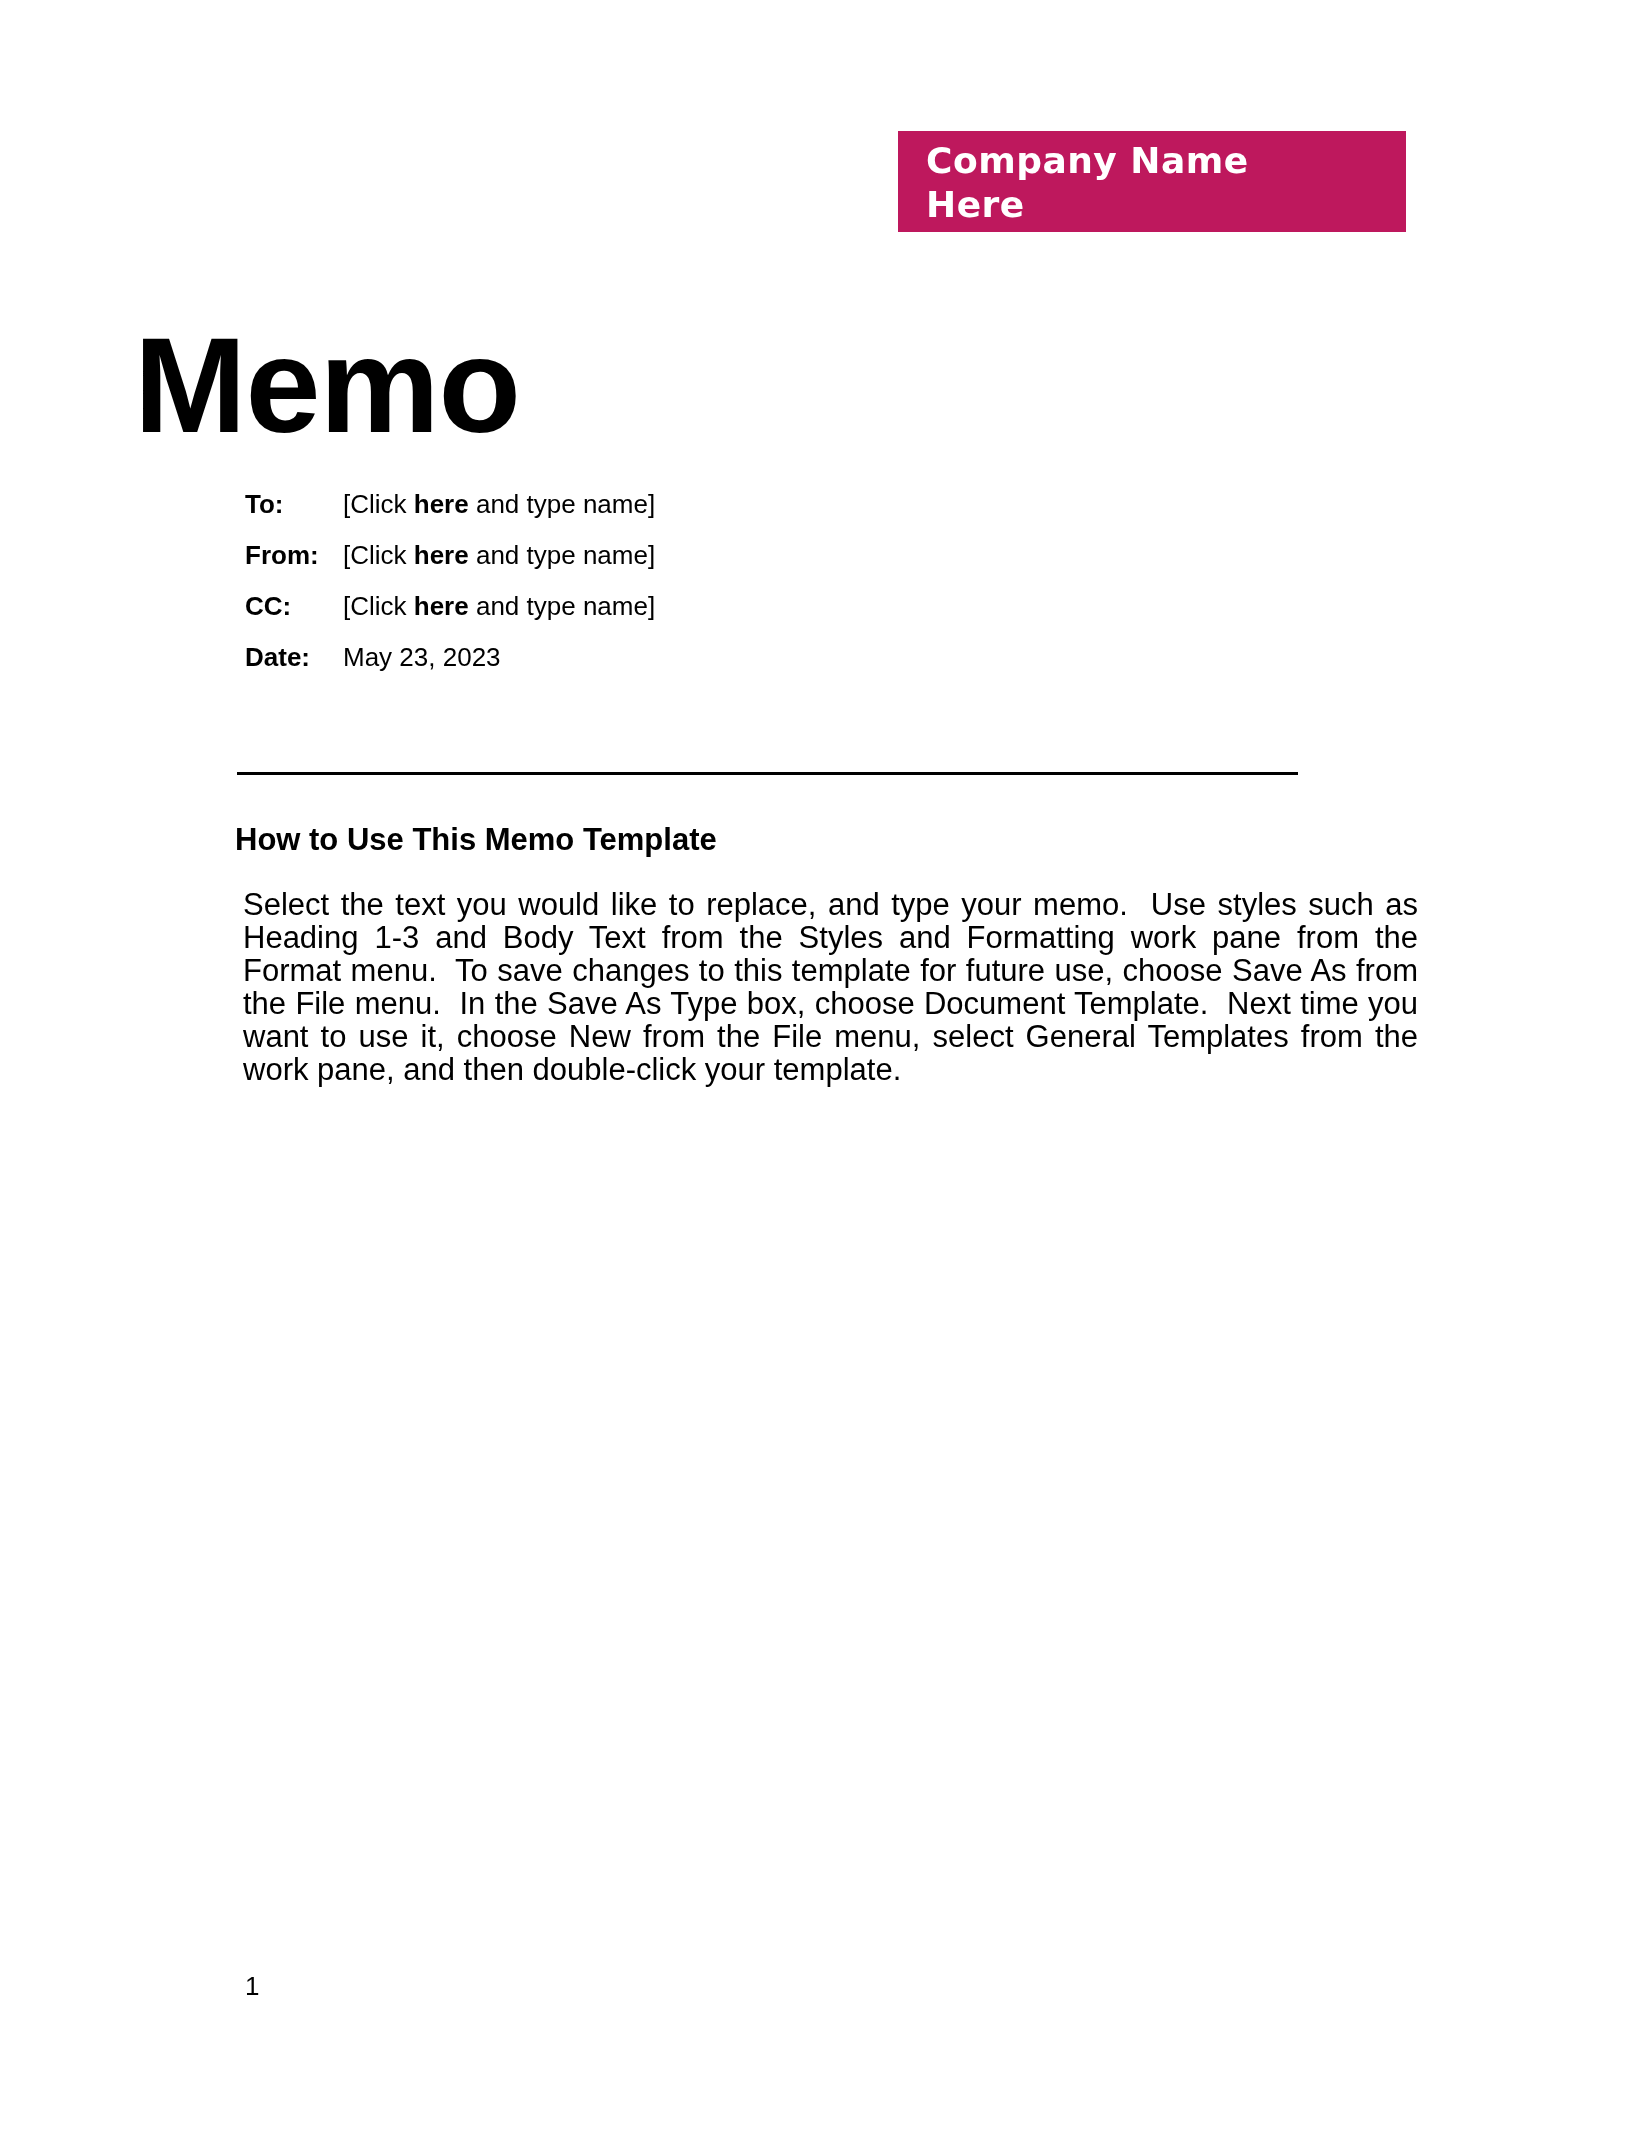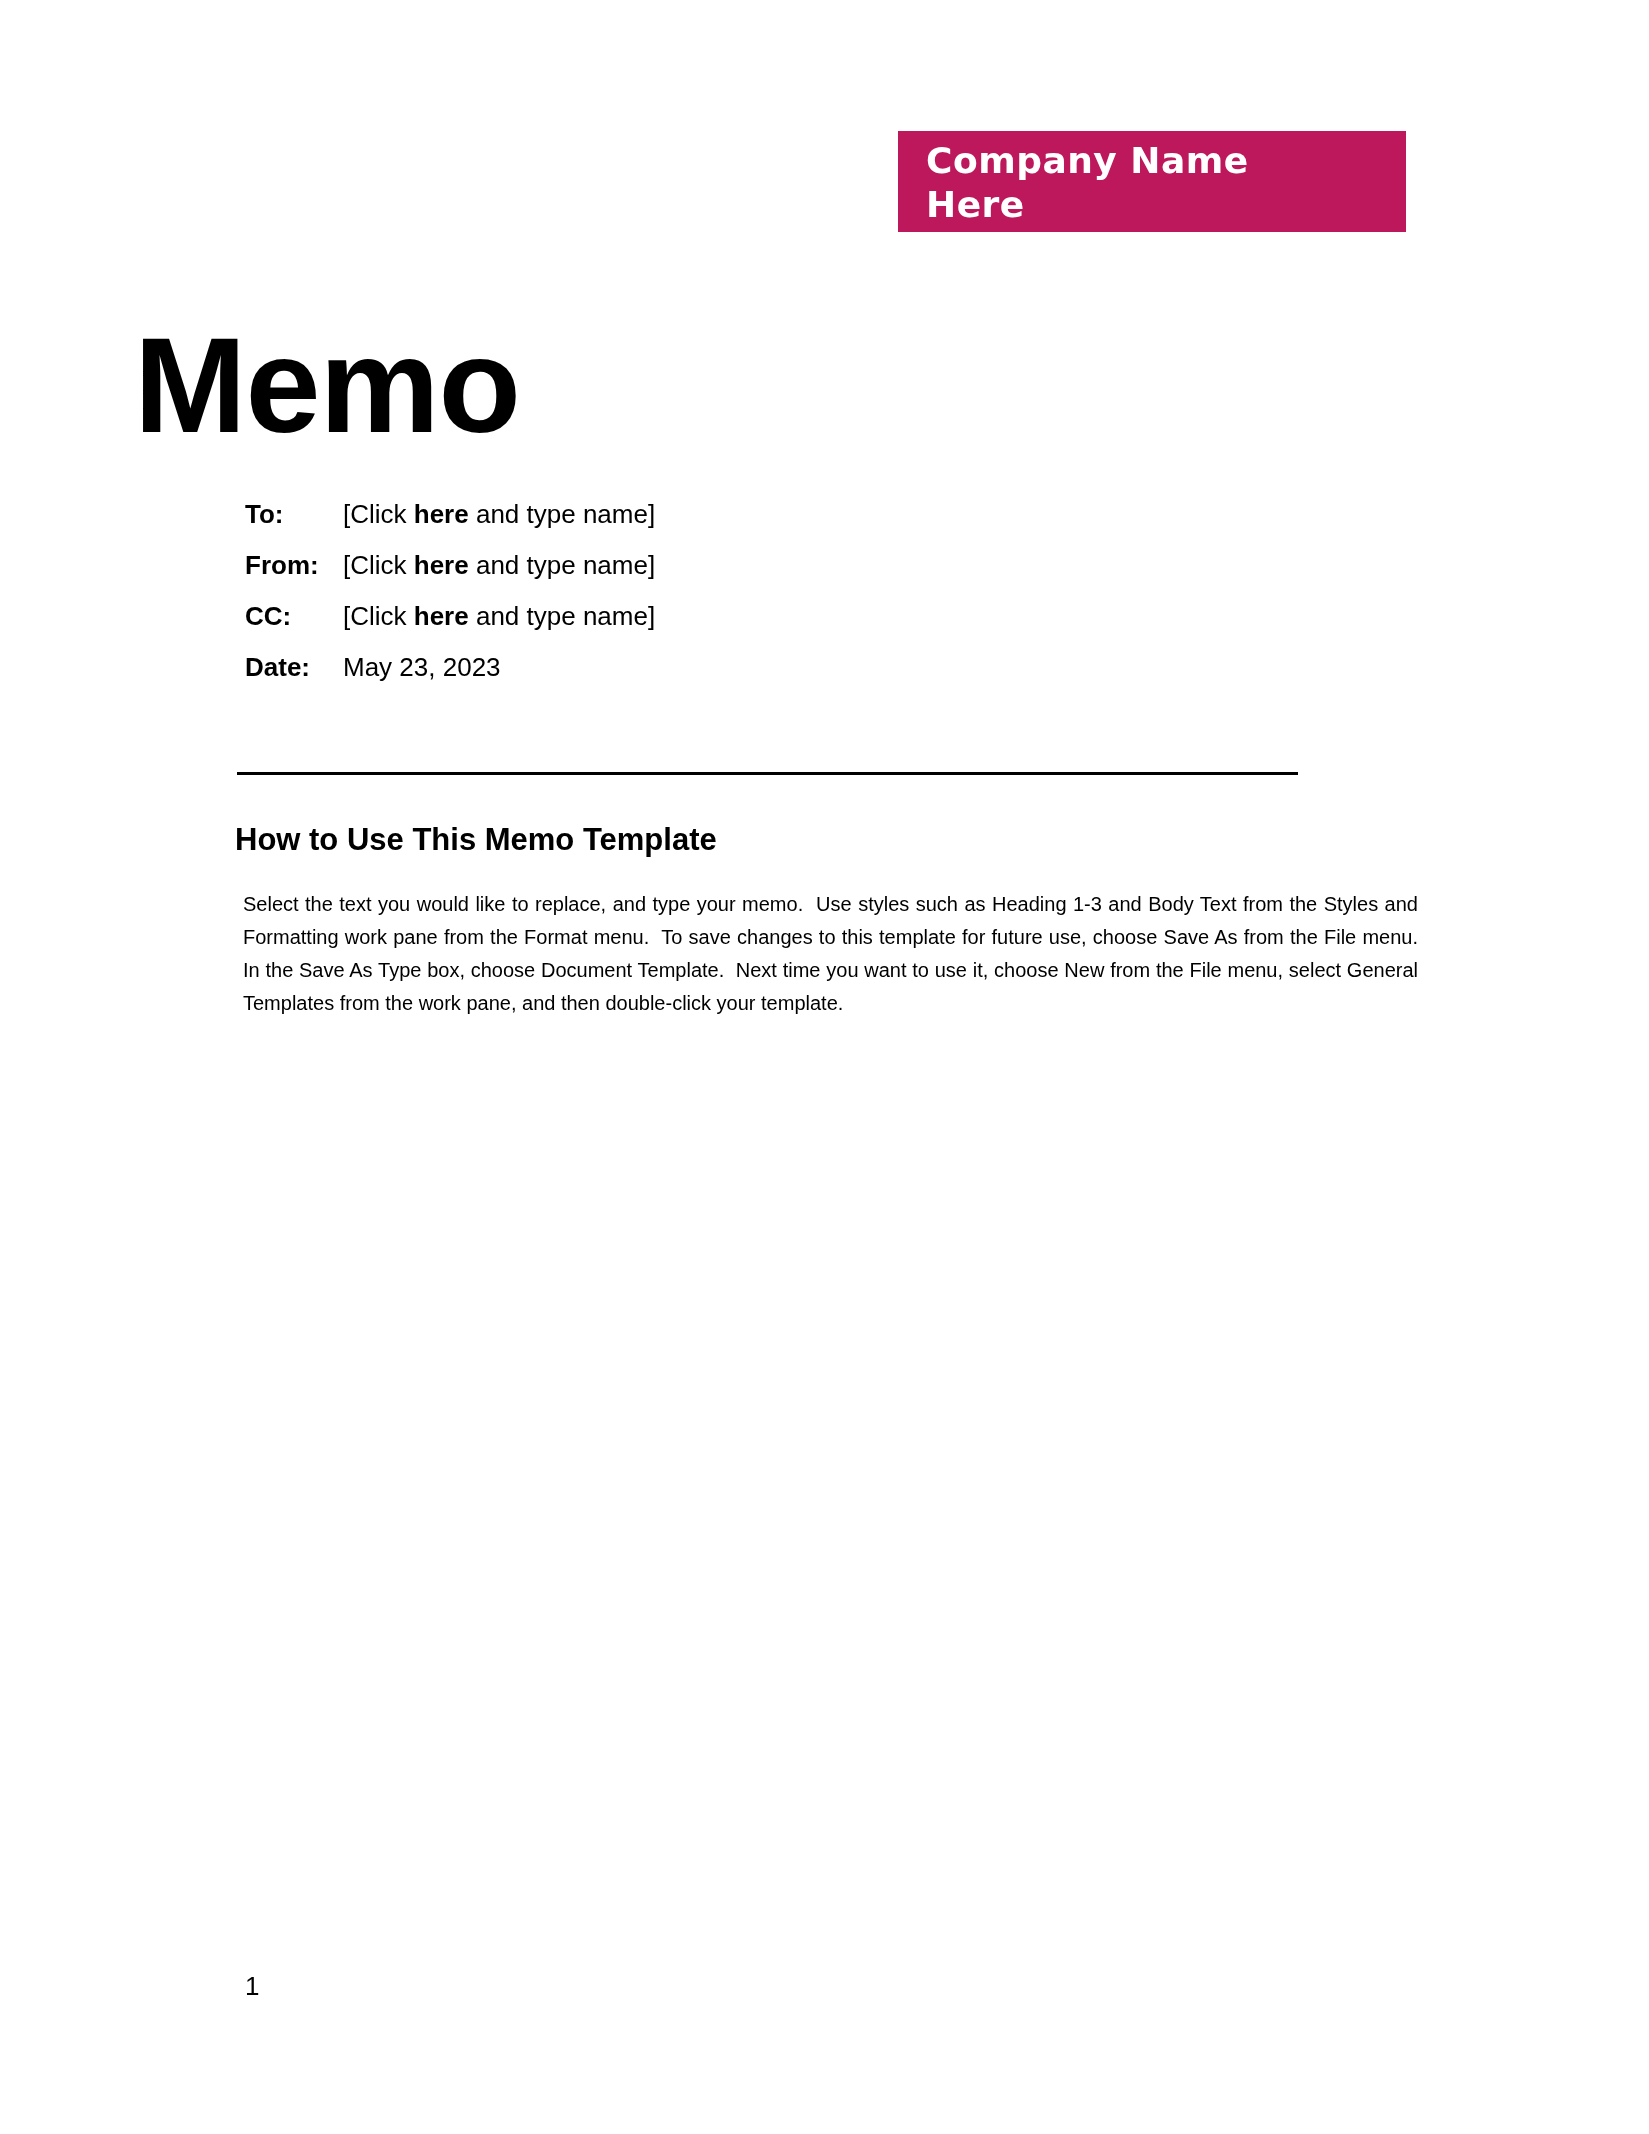--- a/index.html
+++ b/index.html
@@ -52,21 +52,20 @@
 
   
   .fields {
     position: absolute;
     left: 245px;
     top: 489px;
     width: 900px;
   }
   .field-row {
     display: flex;
-    align-items: center;
     height: 51px;
     font-size: 26px;
   }
   .field-label {
     width: 98px;
     flex: 0 0 98px;
     font-weight: bold;
   }
   .field-value .ph-bold {
     font-weight: bold;
@@ -92,21 +91,21 @@
     font-weight: bold;
     white-space: nowrap;
   }
 
   
   .body-paragraph {
     position: absolute;
     left: 243px;
     top: 888px;
     width: 1175px;
-    font-size: 20px;
+    font-size: 31px;
     line-height: 33px;
     text-align: justify;
     white-space: pre-wrap;
   }
 
   
   .page-number {
     position: absolute;
     left: 245px;
     top: 1972px;

